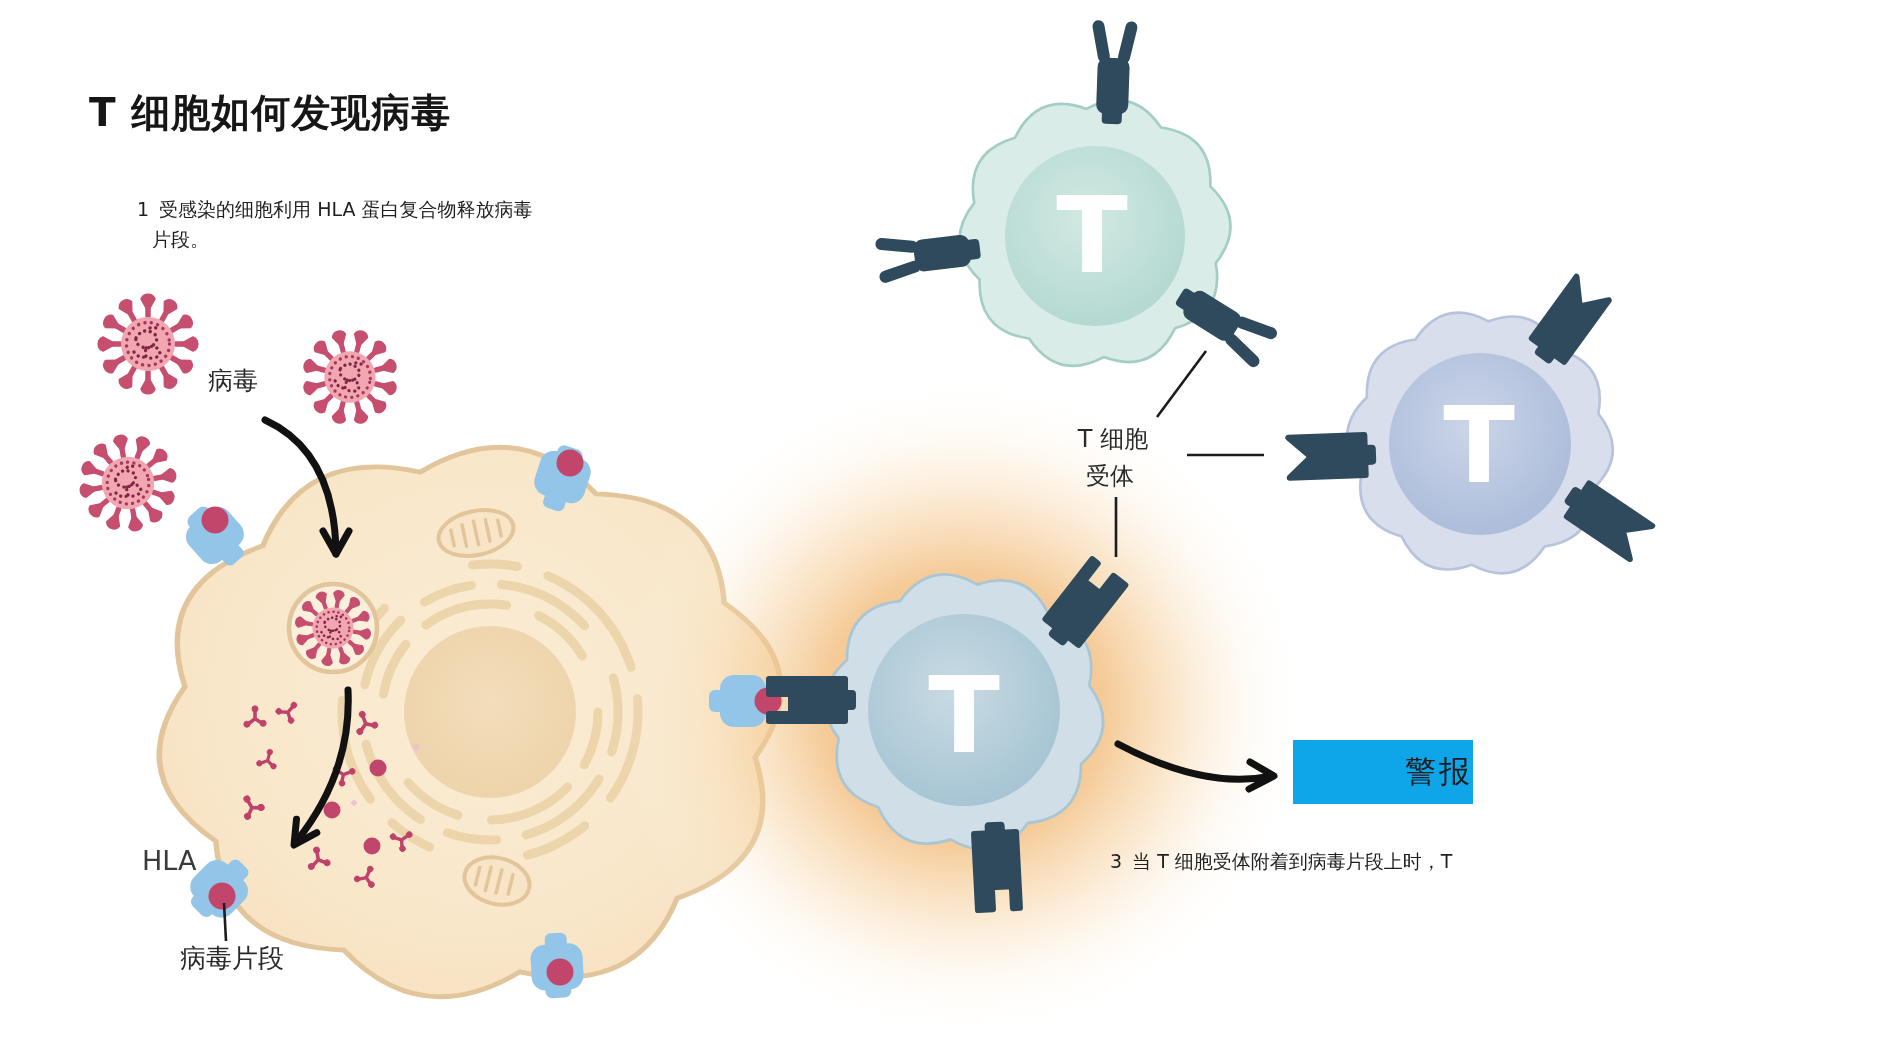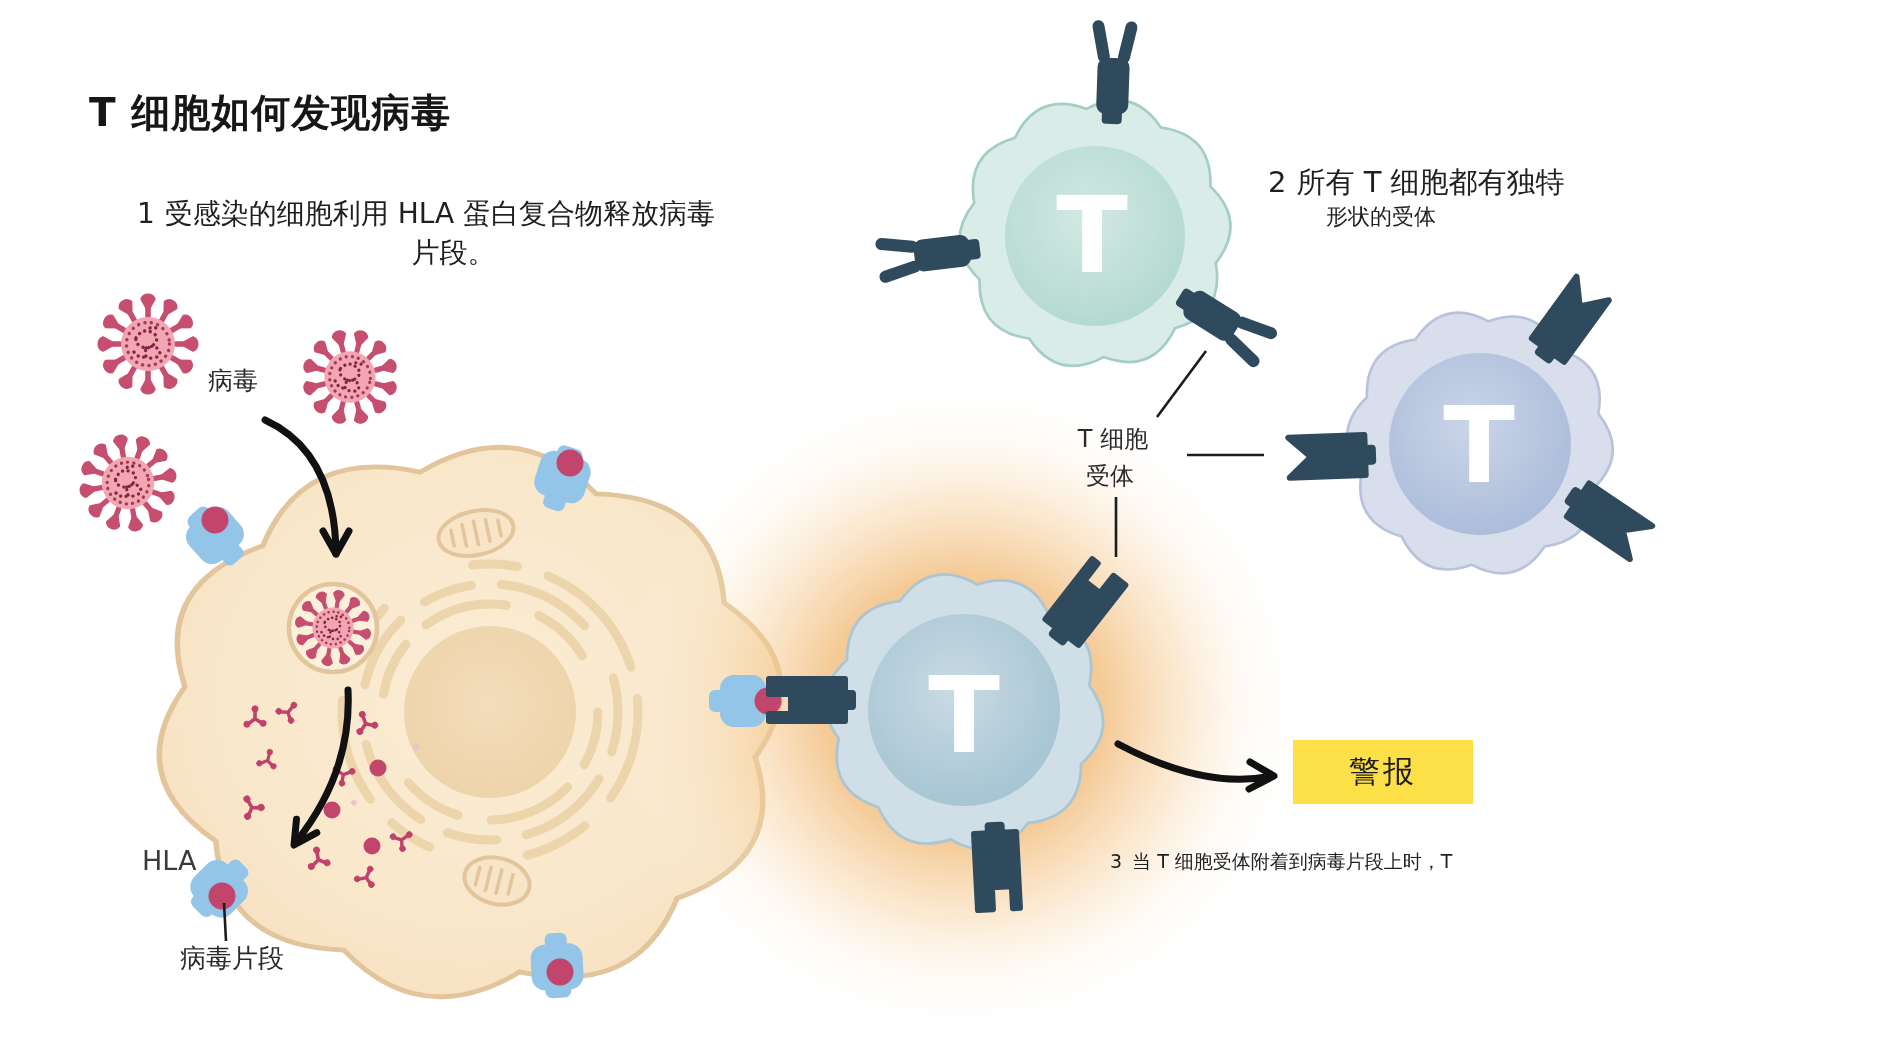--- a/index.html
+++ b/index.html
@@ -6,31 +6,31 @@
   .stage{
     position:relative;width:1894px;height:1054px;background:#ffffff;overflow:hidden;
     font-family:"DejaVu Sans","Liberation Sans",sans-serif;color:#1f1f1f;
   }
   .art{position:absolute;left:0;top:0;}
   .txt{position:absolute;white-space:nowrap;}
   .title{left:89px;top:86px;font-size:39px;font-weight:700;letter-spacing:1px;color:#161616;}
   .step{line-height:1;}
   .step .ln{white-space:nowrap;}
   .num{margin-right:10px;}
-  .step1{left:137px;top:200px;font-size:28px;font-weight:500;text-align:center;}
-  .step1 .l2{margin-top:11px;margin-left:55px;}
+  .step1{left:137px;top:200px;font-size:19px;font-weight:500;}
+  .step1 .l2{margin-top:11px;margin-left:15px;}
   .step2{left:1268px;top:168px;}
   .step2 .l1{font-size:29px;font-weight:500;}
   .step2 .l2{font-size:22px;font-weight:500;margin-top:9px;margin-left:58px;}
   .step3{left:1110px;top:852px;}
   .step3 .l1{font-size:19px;font-weight:500;}
   .step3 .l2,.step3 .l3{font-size:22px;font-weight:600;margin-left:40px;margin-top:10px;}
   .alert-box{
     position:absolute;left:1293px;top:740px;width:180px;height:64px;
-    background:#fde047;display:flex;align-items:center;justify-content:center;
+    background:#0ea5e9;display:flex;align-items:center;justify-content:flex-end;
   }
   .alert-box span{font-size:31px;font-weight:500;letter-spacing:3px;color:#1c1c1c;}
   svg text{font-family:"DejaVu Sans","Liberation Sans",sans-serif;}
   .lbl{font-size:25px;fill:#2a2a2a;font-weight:500;}
   .tletter{font-size:105px;font-weight:800;fill:#ffffff;}
 </style>
 </head>
 <body>
 
 <div class="stage">
@@ -275,24 +275,20 @@
   <text class="lbl" x="1110" y="484" text-anchor="middle" style="font-size:24px;">受体</text>
 </svg>
 
 <div class="txt title">T 细胞如何发现病毒</div>
 
 <div class="txt step step1">
   <div class="ln l1"><span class="num">1</span><span>受感染的细胞利用 HLA 蛋白复合物释放病毒</span></div>
   <div class="ln l2">片段。</div>
 </div>
 
-<div class="txt step step2">
-  <div class="ln l1"><span class="num">2</span><span>所有 T 细胞都有独特</span></div>
-  <div class="ln l2">形状的受体</div>
-</div>
 
 <div class="txt step step3">
   <div class="ln l1"><span class="num">3</span><span>当 T 细胞受体附着到病毒片段上时，T</span></div>
 </div>
 
 <div class="alert-box">
   <span>警报</span>
 </div>
 
 </div>

